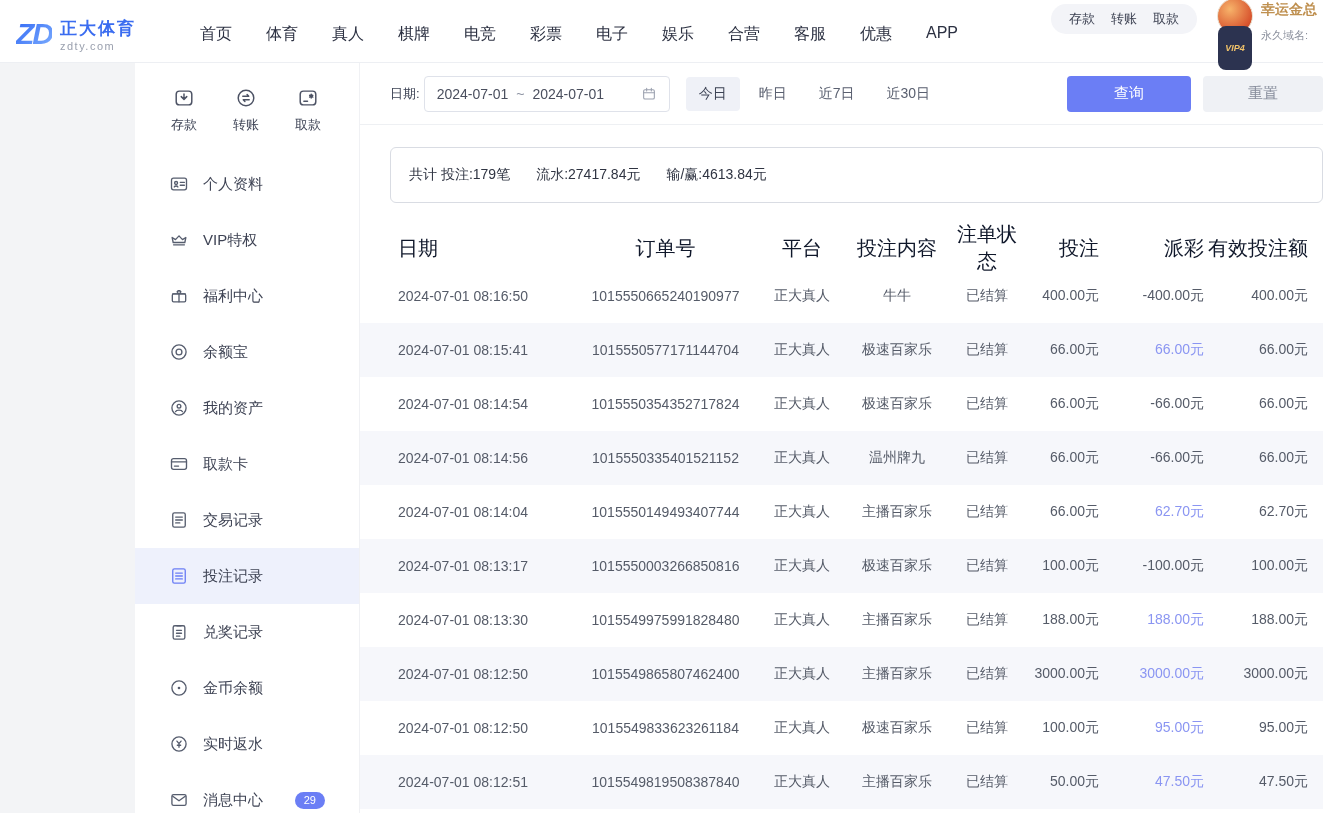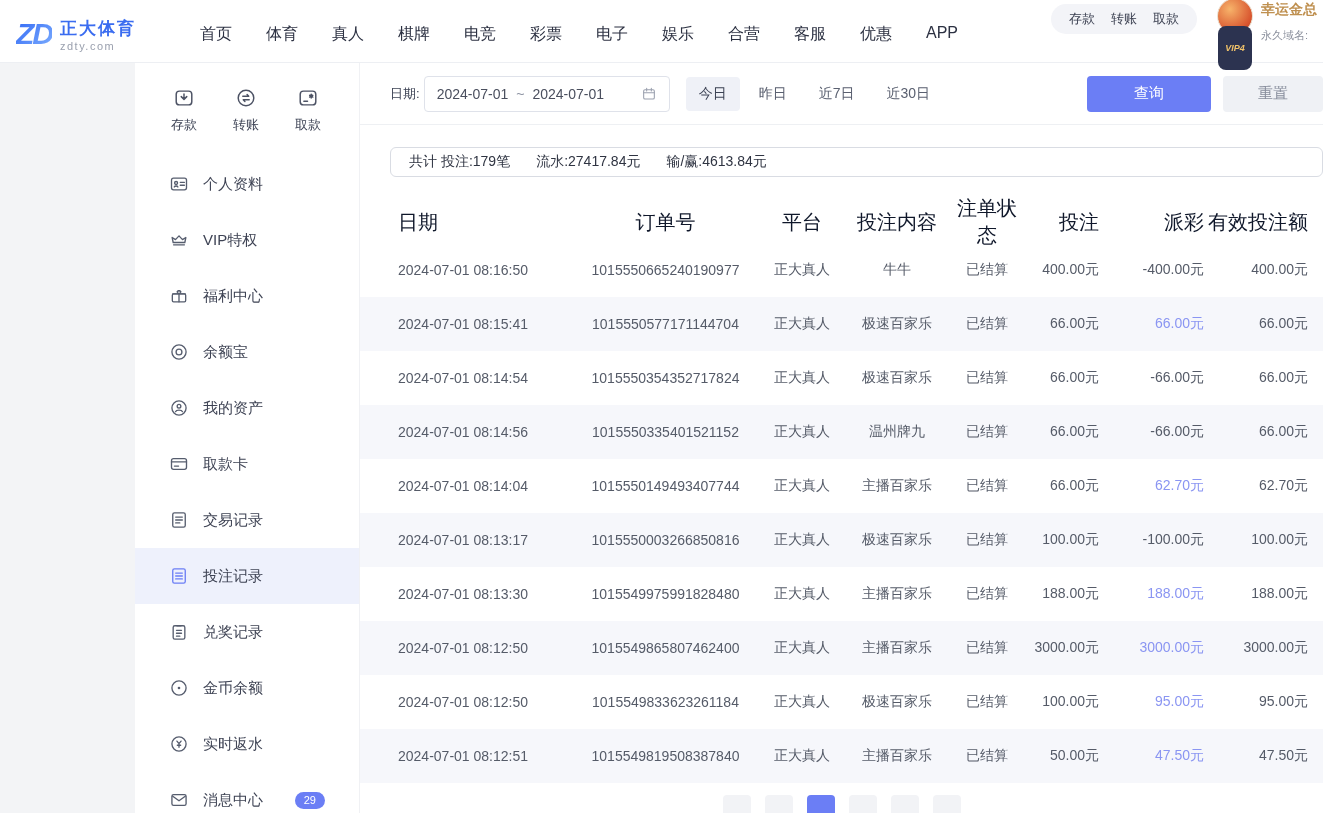--- a/index.html
+++ b/index.html
@@ -61,24 +61,24 @@
     color:#4a4f5e; font-size:14px; cursor:pointer; }
   .date-input .sep { color:#8a90a0; }
   .cal-icon { width:16px; height:16px; color:#9aa0ae; margin-left:auto; }
   .range-buttons { display:flex; align-items:center; gap:6px; margin-left:16px; }
   .range-btn { font-size:14px; color:#5a6070; padding:8px 13px; border-radius:4px;
     background:transparent; border:none; cursor:pointer; font-family:inherit; }
   .range-btn.active { background:#eff1f7; color:#3c4254; }
   .filter-actions { margin-left:auto; display:flex; gap:12px; }
   .btn-primary { width:124px; height:36px; background:var(--accent); color:#fff;
     border:none; border-radius:4px; font-size:15px; cursor:pointer; font-family:inherit; }
-  .btn-secondary { width:100px; height:36px; background:#eff1f5; color:#868c9b;
+  .btn-secondary { width:120px; height:36px; background:#eff1f5; color:#868c9b;
     border:none; border-radius:4px; font-size:15px; cursor:pointer; font-family:inherit; }
 
-  .summary-box { margin:22px 12px 0 30px; width:933px; height:30px; border:1px solid #d9dce3;
+  .summary-box { margin:22px 12px 0 30px; width:933px; height:56px; border:1px solid #d9dce3;
     border-radius:6px; display:flex; align-items:center; gap:26px; padding:0 18px;
     font-size:14px; color:#2f3442; flex:0 0 auto; }
 
   .table { margin-top:18px; flex:0 0 auto; }
   .thead,.tr { display:grid; grid-template-columns:170px 195px 78px 112px 68px 78px 105px 1fr;
     align-items:center; padding:0 15px 0 38px; }
   .thead { height:48px; font-size:20px; color:#0f172a; }
   .tr { height:54px; font-size:14px; color:#555b68; }
   .tr:nth-child(even) { background:#f6f7fb; }
   .c0 { text-align:left; }

